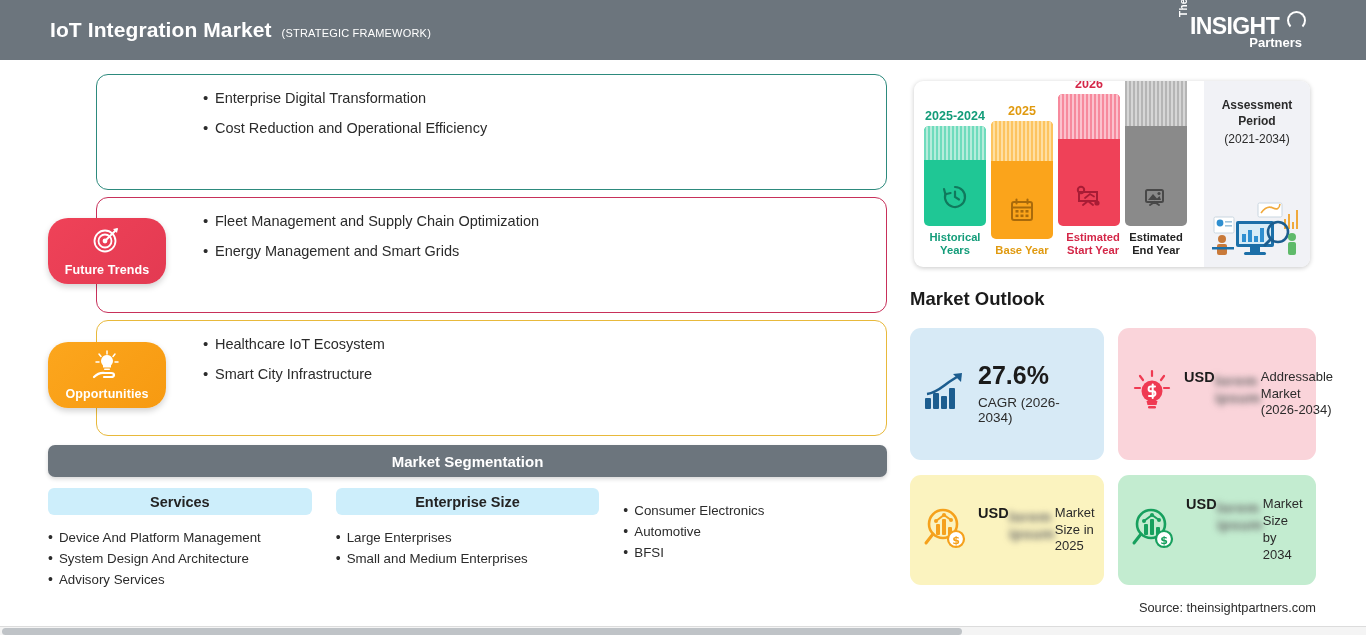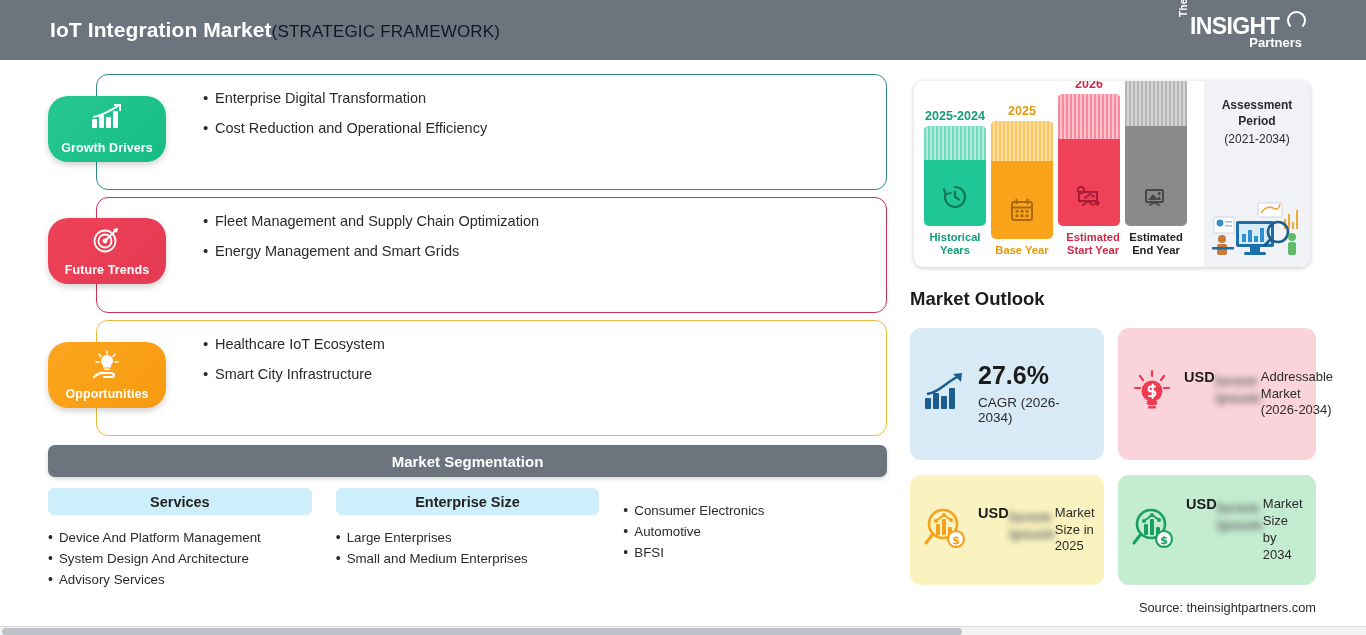--- a/index.html
+++ b/index.html
@@ -11,21 +11,21 @@
   }
   .page { position: relative; width: 1366px; height: 635px; background:#fff;border-radius:9px; }
 
   
   .header {
     position: absolute; left: 0; top: 0; width: 1366px; height: 60px;
     background: #6c757d; display: flex; align-items: center;
   }
   .header-title-wrap { display: flex; align-items: baseline; margin-left: 50px; }
   .header-title { color: #fff; font-size: 21px; font-weight: bold; letter-spacing: .1px; }
-  .header-sub { color: #0f172a; font-size: 17px; letter-spacing: .2px; }
+  .header-sub { color: #ffffff; font-size: 11px; margin-left: 10px; letter-spacing: .2px; }
 
   .logo { position: absolute; right: 58px; top: 9px; width: 130px; height: 44px; }
   .logo .the {
     position: absolute; left: 0; top: 8px; color: #fff; font-size: 10px; font-weight: bold;
     transform: rotate(-90deg); transform-origin: left top; letter-spacing: .3px;
   }
   .logo .insight {
     position: absolute; left: 12px; top: 4px; color:#fff; font-size: 23px;
     font-weight: bold; letter-spacing: -0.6px;
   }
@@ -180,33 +180,20 @@
         <div class="bullet">Energy Management and Smart Grids</div>
       </div>
     </div>
     <div class="row row-3">
       <div class="bullets">
         <div class="bullet">Healthcare IoT Ecosystem</div>
         <div class="bullet">Smart City Infrastructure</div>
       </div>
     </div>
 
-    <div class="badge badge-1">
-      <span class="badge-icon">
-        <svg width="34" height="26" viewBox="0 0 34 26">
-          <rect x="2" y="15" width="5" height="9" fill="#fff" rx="1"></rect>
-          <rect x="9" y="11" width="5" height="13" fill="#fff" rx="1"></rect>
-          <rect x="16" y="13" width="5" height="11" fill="#fff" rx="1"></rect>
-          <rect x="23" y="7" width="5" height="17" fill="#fff" rx="1"></rect>
-          <path d="M3 13 C10 12, 15 9, 21 6 L28 2" stroke="#fff" stroke-width="2" fill="none"></path>
-          <path d="M24 1 L30 1 L30 7" stroke="#fff" stroke-width="2" fill="none"></path>
-        </svg>
-      </span>
-      <span class="badge-label">Growth Drivers</span>
-    </div>
 
     <div class="badge badge-2">
       <span class="badge-icon">
         <svg width="30" height="28" viewBox="0 0 30 28">
           <circle cx="13" cy="15" r="10.5" fill="none" stroke="#fff" stroke-width="1.8"></circle>
           <circle cx="13" cy="15" r="6.5" fill="none" stroke="#fff" stroke-width="1.8"></circle>
           <circle cx="13" cy="15" r="2.4" fill="#fff"></circle>
           <path d="M13 15 L25 3" stroke="#fff" stroke-width="2" fill="none"></path>
           <path d="M21 3 L26 2 L25 7" fill="#fff"></path>
         </svg>

